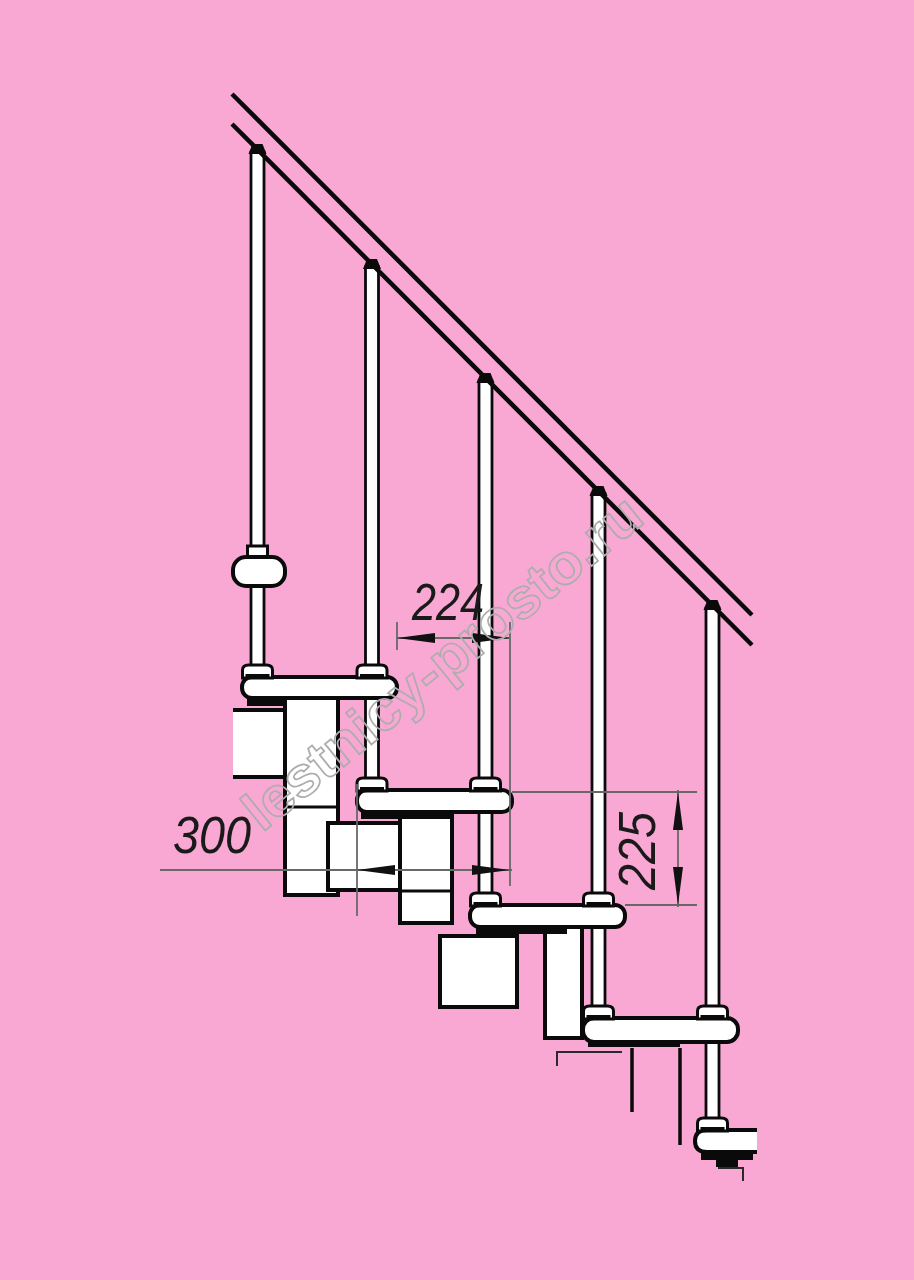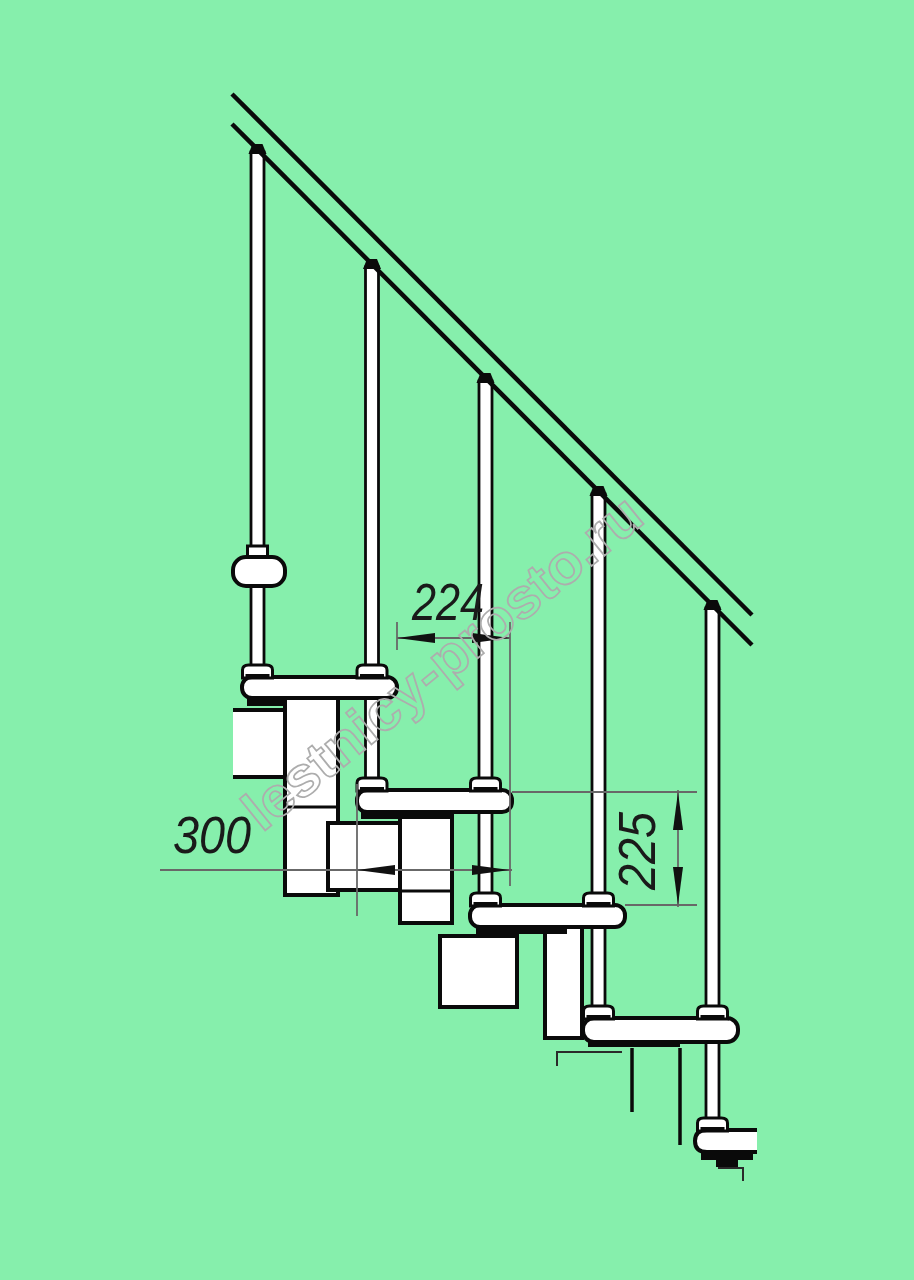--- a/index.html
+++ b/index.html
@@ -5,21 +5,21 @@
   html, body {
     margin: 0;
     padding: 0;
     background: #ffffff;
     font-family: "Liberation Sans", sans-serif;
   }
   .canvas {
     position: relative;
     width: 914px;
     height: 1280px;
-    background: #86efac;
+    background: #f9a8d4;
     overflow: hidden;
   }
   svg { display: block; }
 
   
   .thick  { stroke: #0a0a0a; stroke-width: 4;   fill: none; }
   .thick45{ stroke: #0a0a0a; stroke-width: 4.5; fill: none; }
   .med    { stroke: #0a0a0a; stroke-width: 3;   fill: none; }
   .thin   { stroke: #686868; stroke-width: 1.8; fill: none; }
   .break  { stroke: #2a2a2a; stroke-width: 2;   fill: none; }

